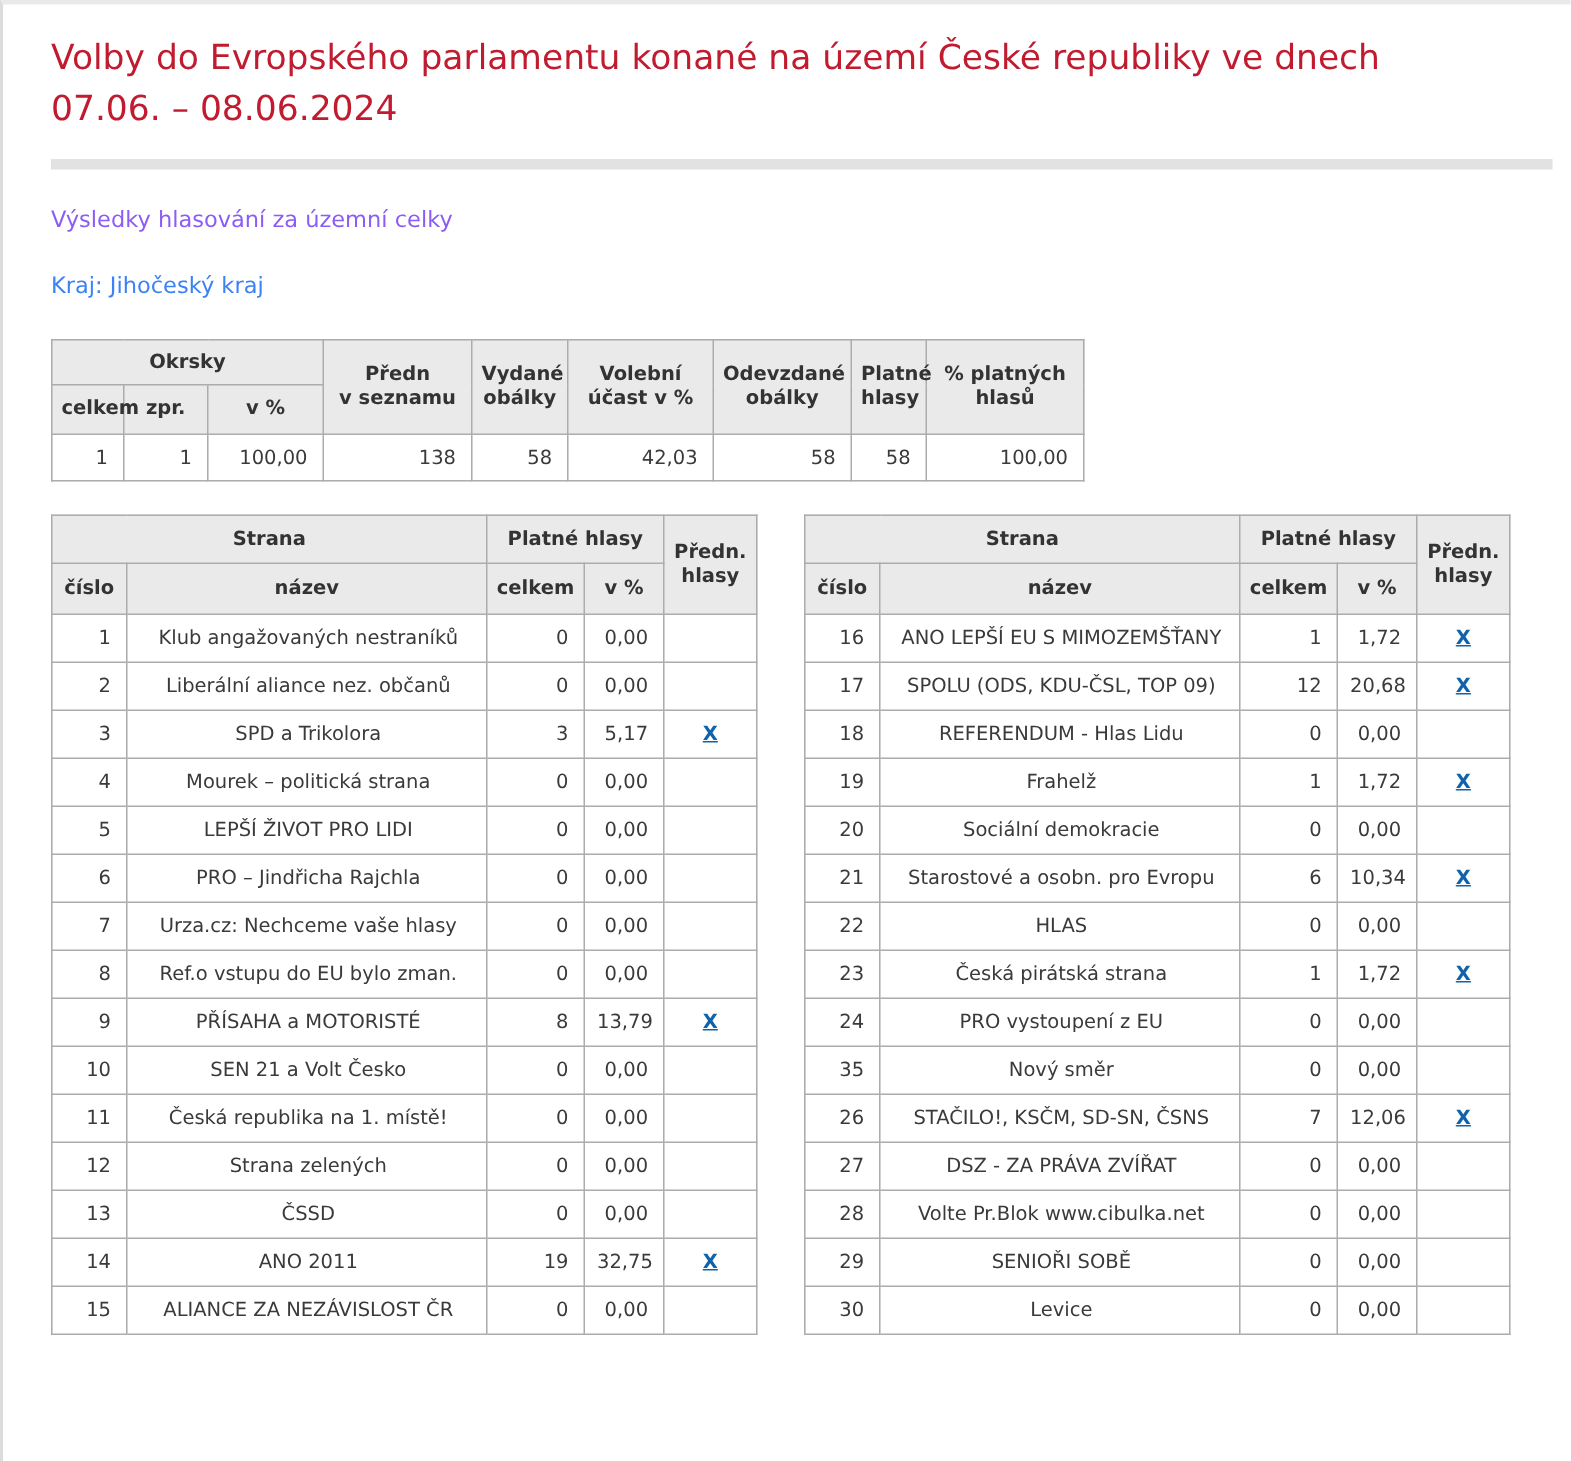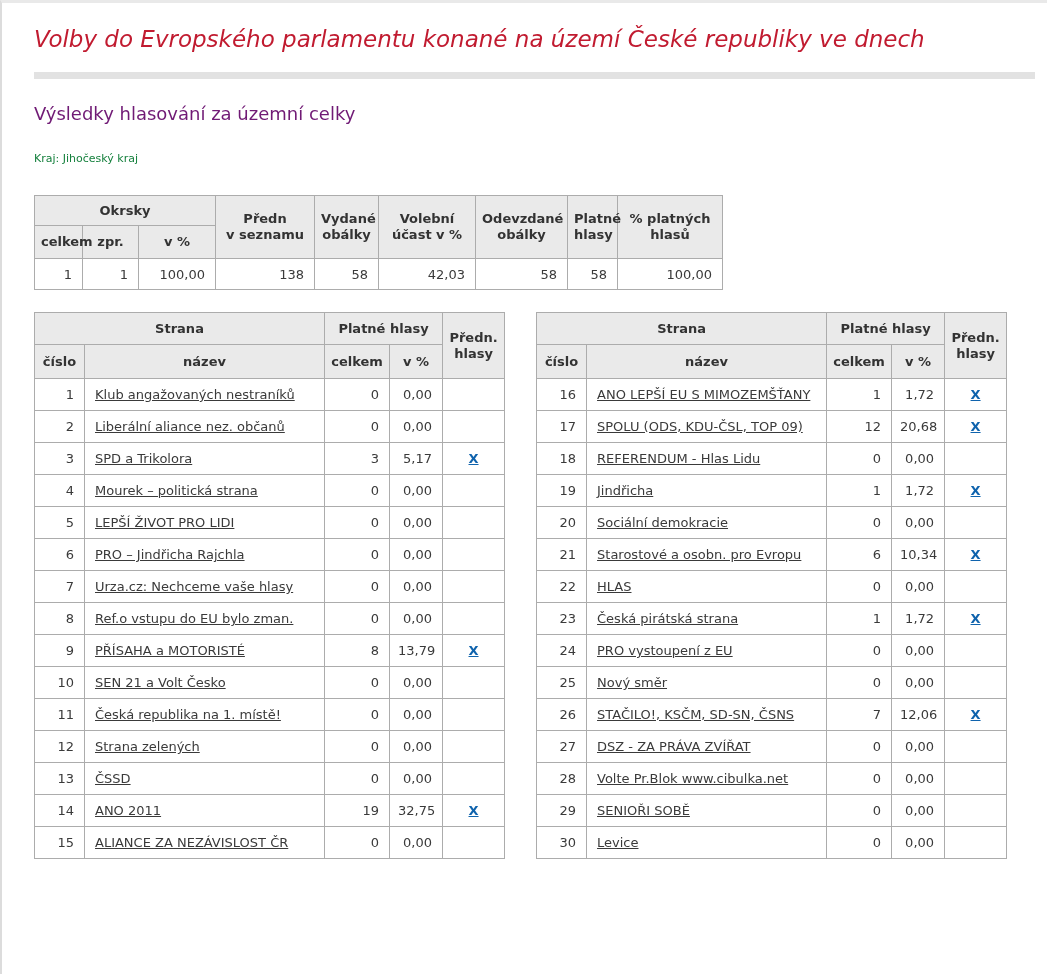--- a/index.html
+++ b/index.html
@@ -13,60 +13,59 @@
   }
   .page { padding: 0 7px 0 32px; }
 
   h1.page-title {
     margin-top: 19px;
     font-size: 23px;
     font-weight: normal;
     line-height: 34px;
     color: #c11b30;
     max-width: 990px;
-    font-style: italic;
   }
   h1.page-title span { display: block; }
 
   .divider {
     margin-top: 16px;
     height: 7px;
     background: #e2e2e2;
     width: 1001px;
   }
 
   h2.section-heading {
     margin-top: 24px;
-    font-size: 18px;
+    font-size: 15px;
     font-weight: normal;
-    color: #701a75;
+    color: #8b5cf6;
   }
 
   .region-line {
     margin-top: 26px;
-    font-size: 11px;
-    color: #15803d;
+    font-size: 15px;
+    color: #3b82f6;
     line-height: 18px;
   }
 
   table { border-collapse: collapse; table-layout: fixed; font-size: 13px; color: #3a3a3a; background: #e5e5e5; }
   table, th, td { border: 1px solid #acacac; }
   th {
     background: #eaeaea;
     font-weight: bold;
     color: #333;
     text-align: center;
     white-space: pre-line;
     line-height: 16px;
     padding: 4px 6px;
     vertical-align: middle;
   }
   td { padding: 7px 8px; vertical-align: middle; background: #fff; }
   td.num { text-align: right; padding-right: 10px; }
-  td.name { text-align: left; padding-left: 10px; text-decoration: underline; }
+  td.name { text-align: center; padding-left: 10px; }
   td.pref { text-align: center; }
 
   .summary-table { margin-top: 27px; width: 688px; }
   .summary-table thead tr.r1 th { height: 30px; }
   .summary-table thead tr.r2 th { height: 33px; }
   .summary-table tbody td { height: 31px; }
 
   .party-tables { margin-top: 22px; display: flex; gap: 31px; align-items: flex-start; }
   .party-table { width: 470px; }
   .party-table thead tr.r1 th { height: 32px; }
@@ -80,20 +79,21 @@
     cursor: pointer;
   }
 </style>
 </head>
 <body>
 
 <div class="page">
 
   <h1 class="page-title">
     <span>Volby do Evropského parlamentu konané na území České republiky ve dnech</span>
+    <span>07.06. – 08.06.2024</span>
   </h1>
 
   <div class="divider"></div>
 
   <h2 class="section-heading">Výsledky hlasování za územní celky</h2>
 
   <div class="region-line">
     <span>Kraj:</span>
     <span>Jihočeský kraj</span>
   </div>
@@ -321,21 +321,21 @@
         </tr>
           <tr>
           <td class="num">18</td>
           <td class="name">REFERENDUM - Hlas Lidu</td>
           <td class="num">0</td>
           <td class="num">0,00</td>
           <td class="pref"></td>
         </tr>
           <tr>
           <td class="num">19</td>
-          <td class="name">Jindřicha</td>
+          <td class="name">Frahelž</td>
           <td class="num">1</td>
           <td class="num">1,72</td>
           <td class="pref"><a href="#" class="pref-link">X</a></td>
         </tr>
           <tr>
           <td class="num">20</td>
           <td class="name">Sociální demokracie</td>
           <td class="num">0</td>
           <td class="num">0,00</td>
           <td class="pref"></td>
@@ -362,21 +362,21 @@
           <td class="pref"><a href="#" class="pref-link">X</a></td>
         </tr>
           <tr>
           <td class="num">24</td>
           <td class="name">PRO vystoupení z EU</td>
           <td class="num">0</td>
           <td class="num">0,00</td>
           <td class="pref"></td>
         </tr>
           <tr>
-          <td class="num">25</td>
+          <td class="num">35</td>
           <td class="name">Nový směr</td>
           <td class="num">0</td>
           <td class="num">0,00</td>
           <td class="pref"></td>
         </tr>
           <tr>
           <td class="num">26</td>
           <td class="name">STAČILO!, KSČM, SD-SN, ČSNS</td>
           <td class="num">7</td>
           <td class="num">12,06</td>

